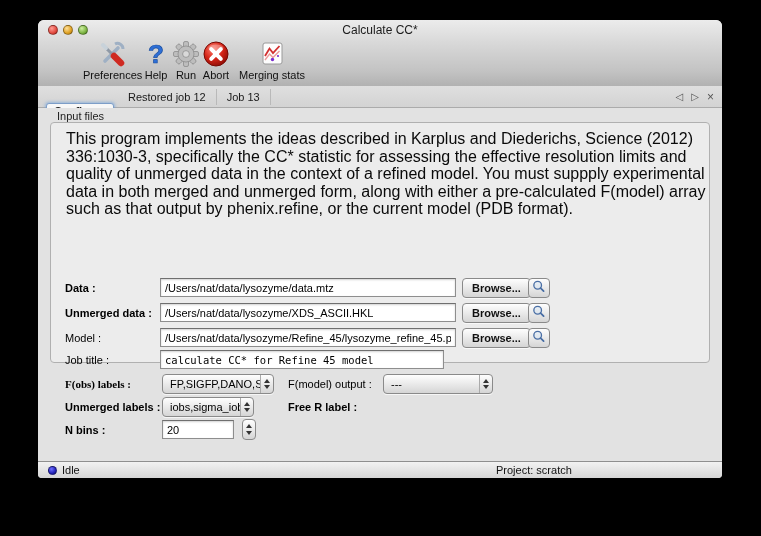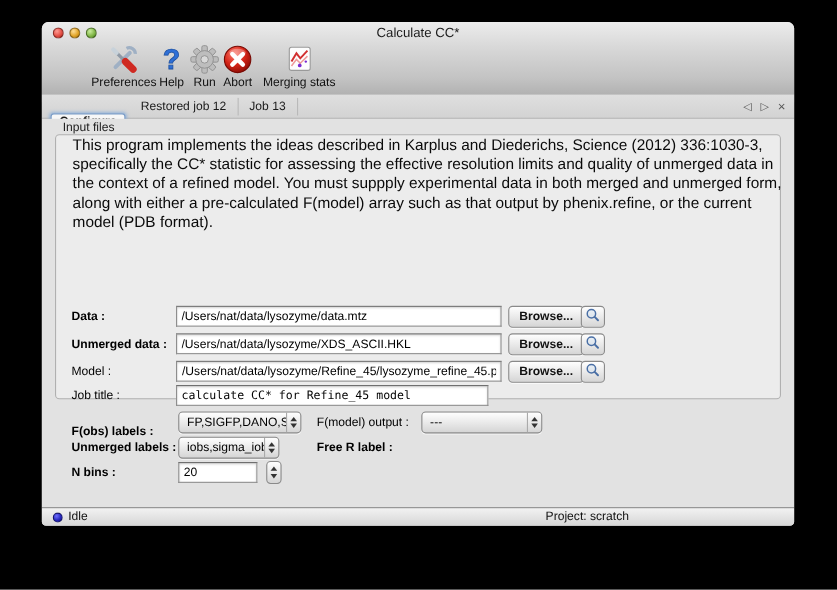--- a/index.html
+++ b/index.html
@@ -35,21 +35,21 @@
                 box-shadow:0 0 3px 1px rgba(110,160,220,.6); padding:1px 7px; margin-right:4px;margin-top:28px; }
   .tabnav { position:absolute; right:8px; top:0; height:100%; display:flex; align-items:center; gap:8px;
             font-size:10px; color:#555; }
   .tabnav span { cursor:default; }
 
   
   .content { position:absolute; left:0; top:88px; width:100%; bottom:17px; background:#e2e2e2; }
   .section-label { position:absolute; left:19px; top:2px; font-size:11px; color:#222; }
   .groupbox { position:absolute; left:12px; top:14px; width:660px; height:241px;
               background:#ececec; border:1px solid #b0b0b0; border-radius:4px; }
-  .desc { position:absolute; left:15px; top:0; width:646px; font-size:14px; line-height:17.5px; color:#0a0a0a; }
+  .desc { position:absolute; left:15px; top:7px; width:646px; font-size:16px; line-height:17.5px; color:#0a0a0a; }
 
   .flabel { position:absolute; font-size:11px; color:#000; line-height:20px; white-space:nowrap; }
   .flabel.req { font-weight:bold; }
   .tfield { position:absolute; height:19px; border:1px solid #8e8e8e; border-top-color:#6f6f6f;
             background:#fff; font-family:"Liberation Sans",sans-serif; font-size:11px; color:#000;
             padding:8px 4px; box-shadow:inset 0 1px 2px rgba(0,0,0,.18); border-radius:0; }
   .tfield.mono { font-family:"DejaVu Sans Mono",monospace; font-size:10.5px; }
   .btn { position:absolute; height:20px; border:1px solid #8a8a8a; border-radius:4px;
          background:linear-gradient(180deg,#fefefe,#ececec 45%,#d5d5d5);
          font-family:"Liberation Sans",sans-serif; font-size:11px; font-weight:bold; color:#111;
@@ -198,21 +198,21 @@
     <button class="iconbtn" style="left:490px; top:220px;">
       <svg viewBox="0 0 18 18" width="18" height="16">
         <circle cx="7.5" cy="7" r="4.3" fill="rgba(200,220,240,.35)" stroke="#4a6fa5" stroke-width="1.5"></circle>
         <line x1="10.8" y1="10.2" x2="14.2" y2="13.6" stroke="#4a6fa5" stroke-width="2" stroke-linecap="round"></line>
       </svg>
     </button>
 
     <div class="flabel" style="left:27px; top:242px;">Job title :</div>
     <input class="tfield mono" style="left: 122px; top: 242px; width: 284px;" value="calculate CC* for Refine_45 model">
 
-    <div class="flabel req" style="left:27px; top:274px;">F(obs) labels :</div>
+    <div class="flabel req" style="left:27px; top:266px;font-family:Liberation Serif, serif;">F(obs) labels :</div>
     <div class="dropdown" style="left:124px; top:266px; width:112px;">
       <span class="dval">FP,SIGFP,DANO,SI...</span>
       <span class="darrows">
           <i class="tri-up"></i>
           <i class="tri-down"></i>
         </span>
     </div>
     <div class="flabel" style="left:250px; top:266px;">F(model) output :</div>
     <div class="dropdown" style="left:345px; top:266px; width:110px;">
       <span class="dval">---</span>

